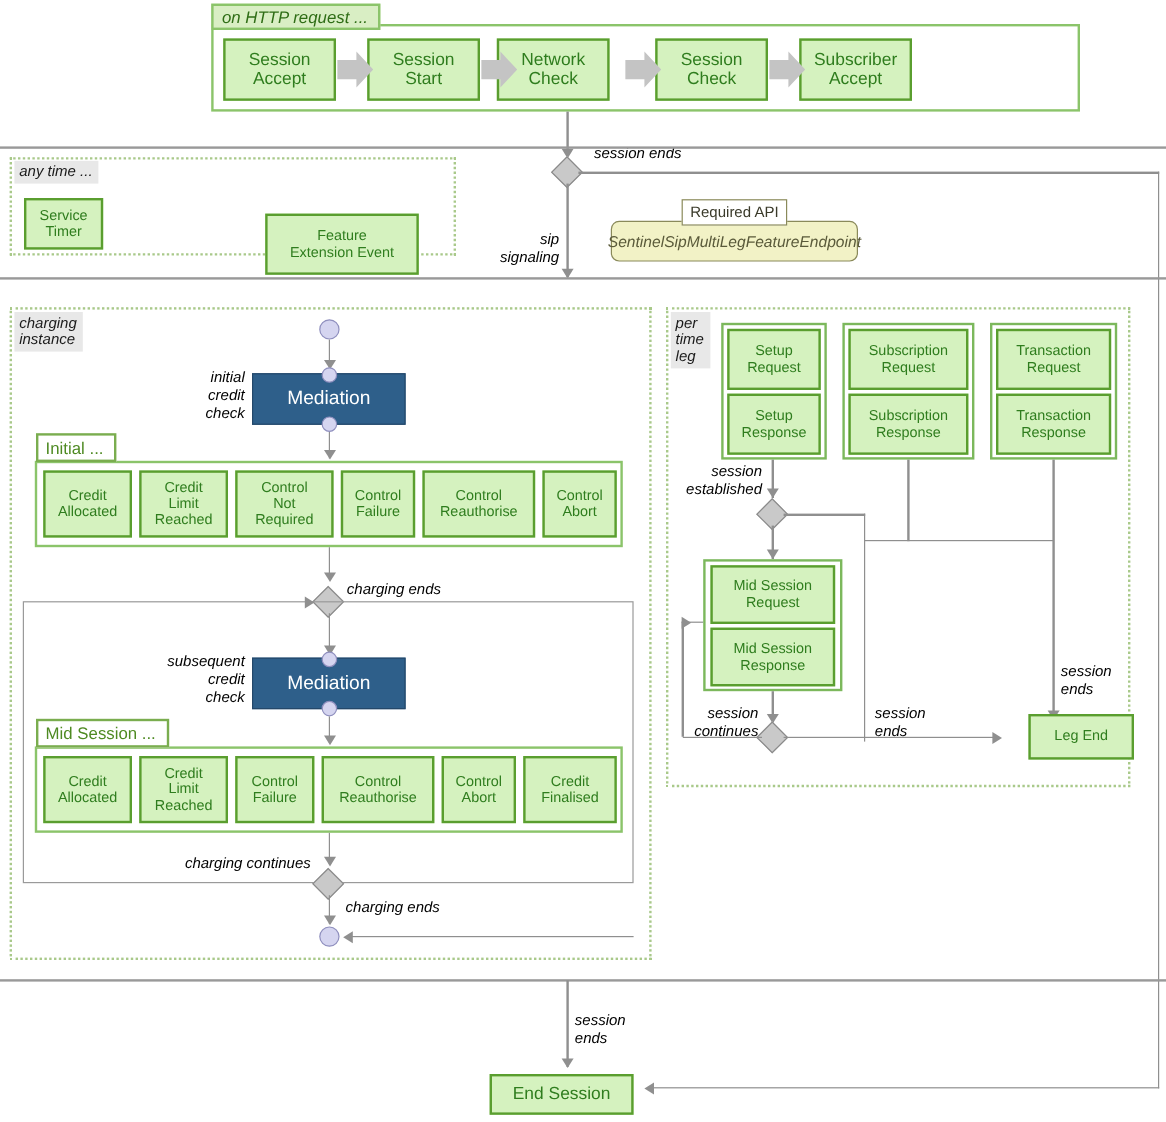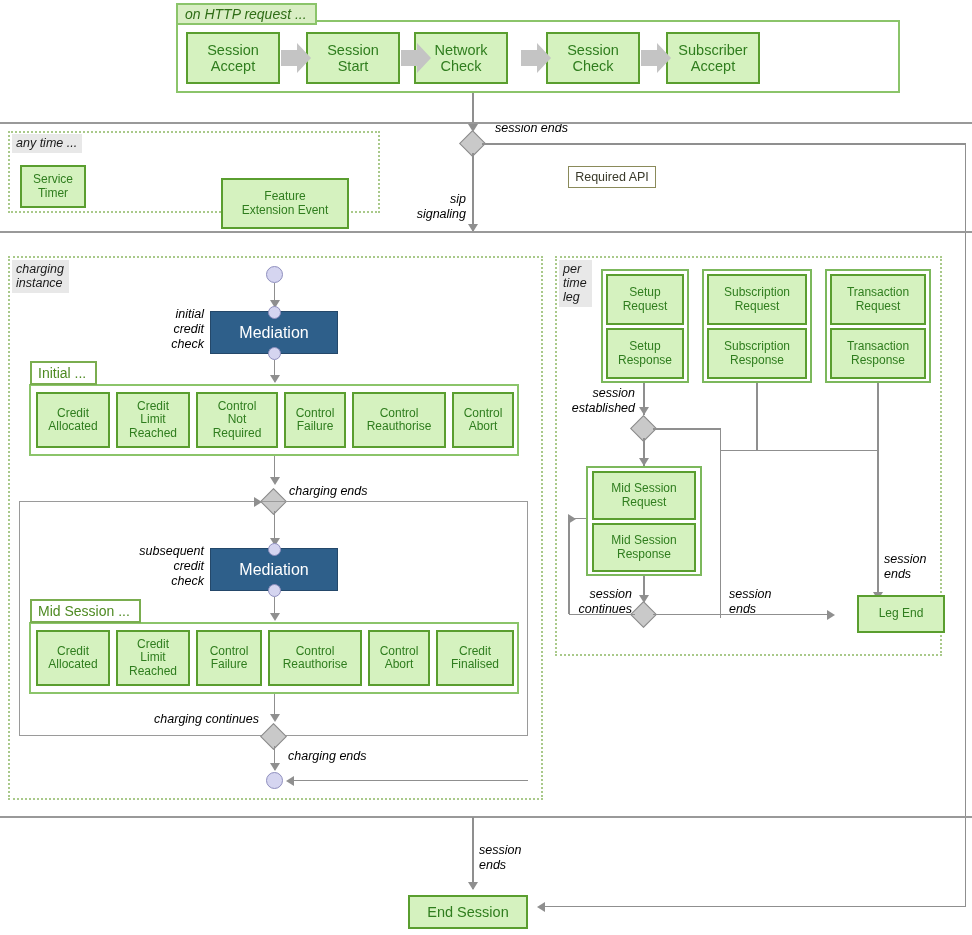--- a/index.html
+++ b/index.html
@@ -228,20 +228,21 @@
   <div class="abs lane" style="left:8px;top:131px;width:372px;height:82px;"></div>
   <div class="lane-label" style="left:12px;top:134px;">
     <span>any time ...</span>
   </div>
 
   <div class="abs gbox small" style="left:20px;top:165px;width:66px;height:43px;white-space:pre;">Service
 Timer</div>
   <div class="abs gbox small" style="left:221px;top:165px;width:128px;height:51px;white-space:pre;margin-top:13px;">Feature
 Extension Event</div>
 
+  <div class="abs fapi-body" style="left:509px;top:184px;width:206px;height:34px;">SentinelSipMultiLegFeatureEndpoint</div>
   <div class="abs fapi-tab" style="left:568px;top:166px;width:88px;height:22px;">Required API</div>
 
   <div class="divider" style="top:122px;"></div>
   <div class="divider" style="top:231px;"></div>
   <div class="divider" style="top:816px;"></div>
 
   <div class="abs lane" style="left:8px;top:256px;width:535px;height:544px;"></div>
   <div class="lane-label" style="left:12px;top:260px;white-space:pre;">charging
 instance</div>
 

